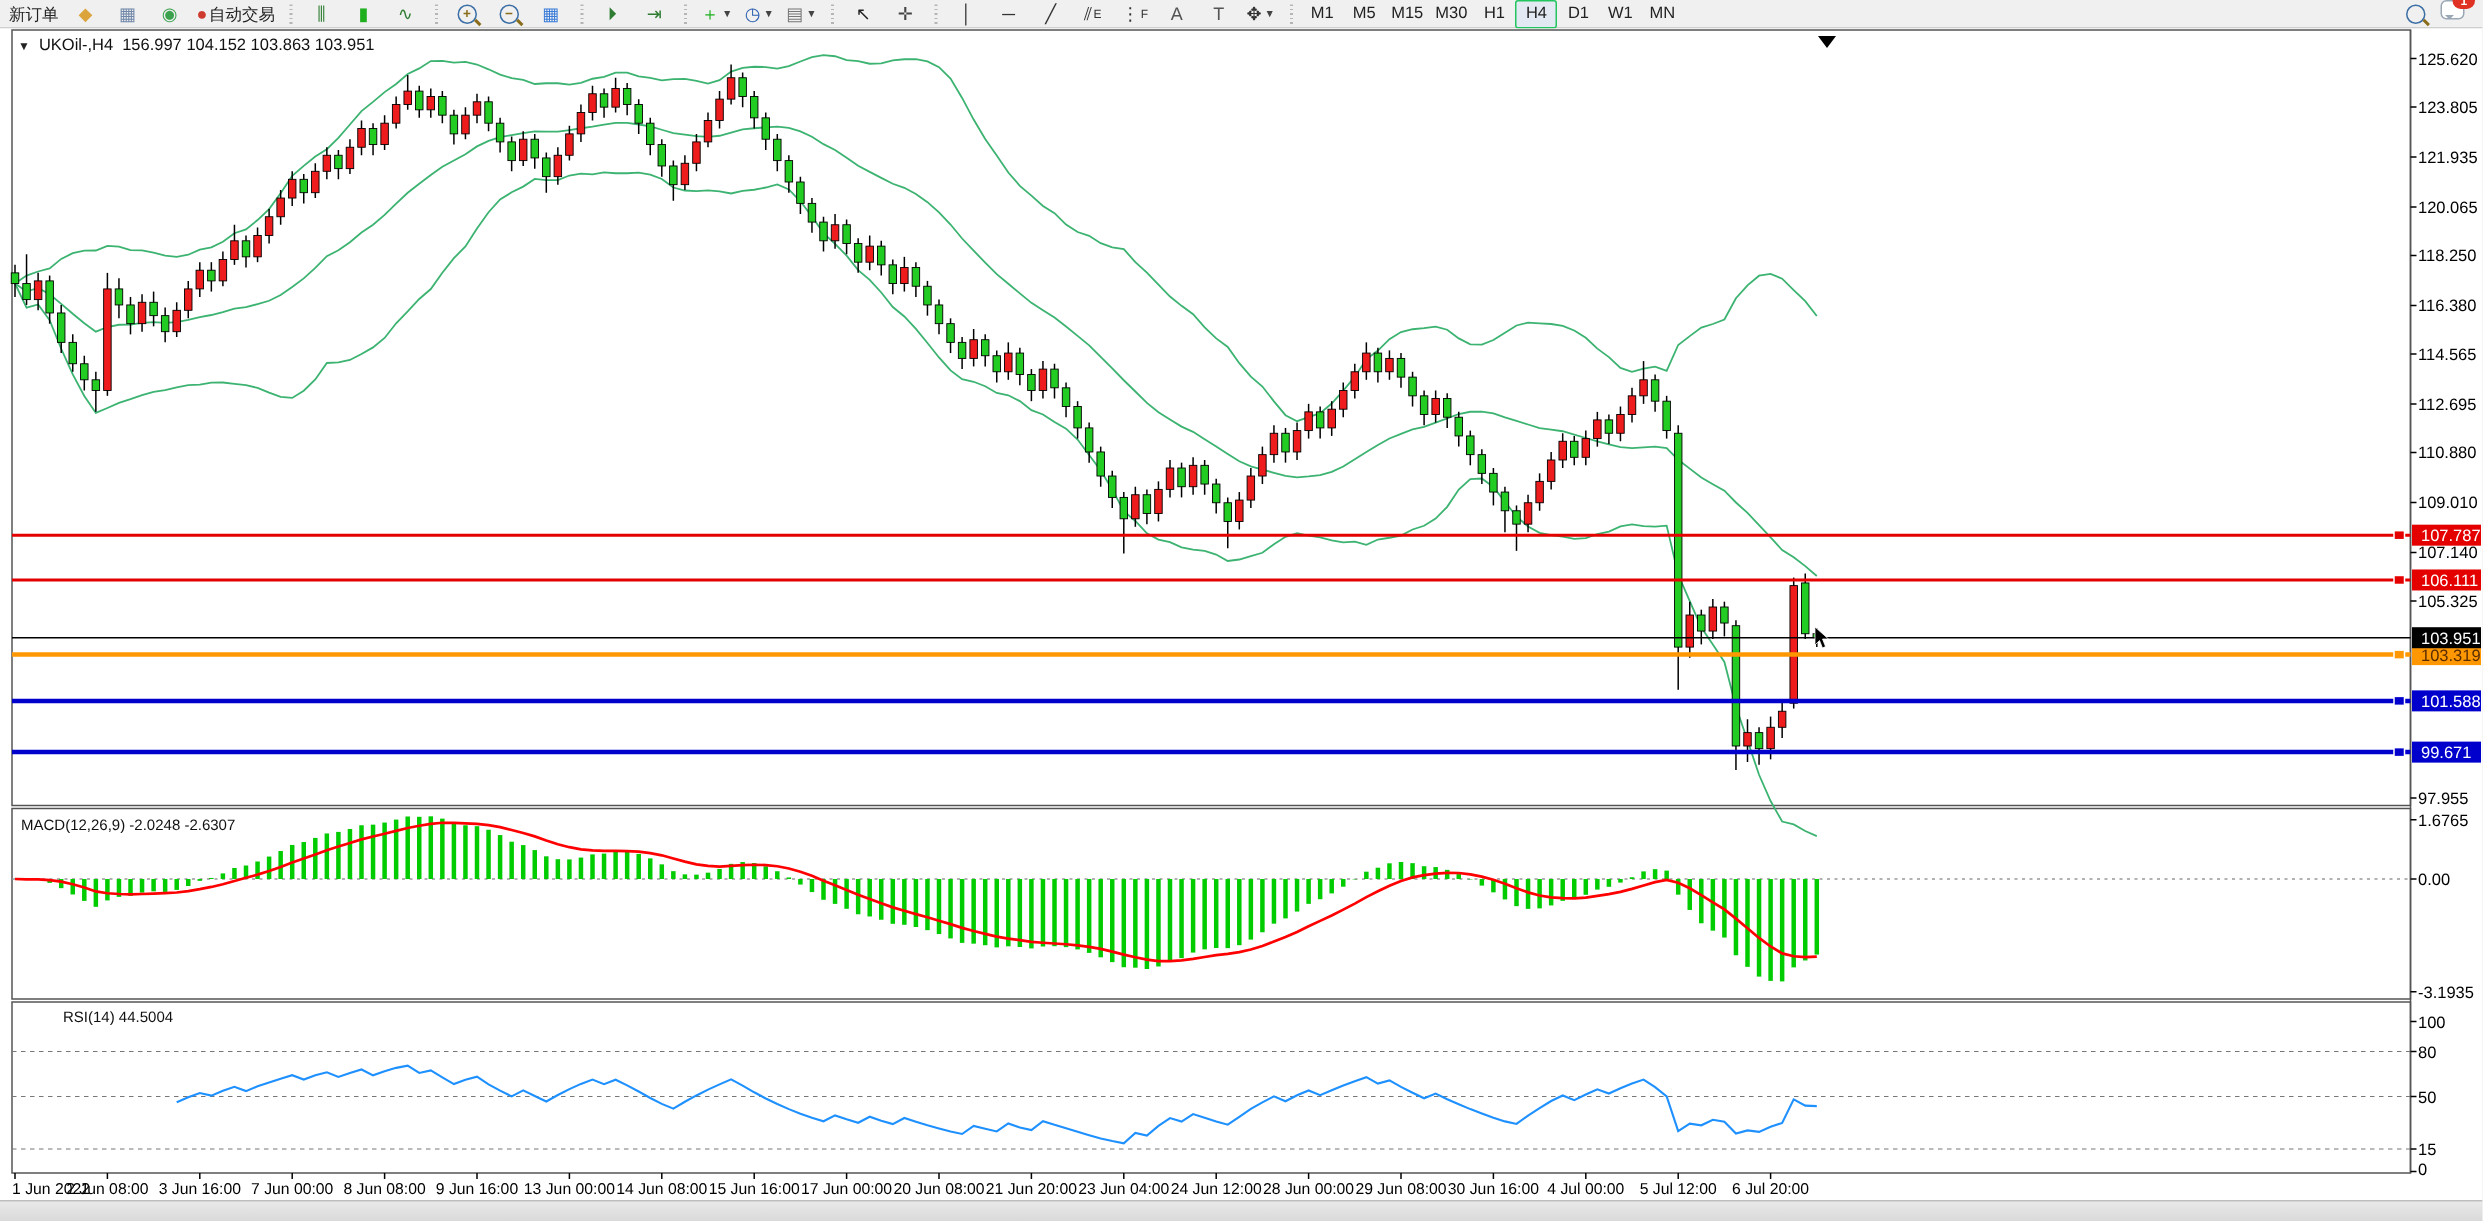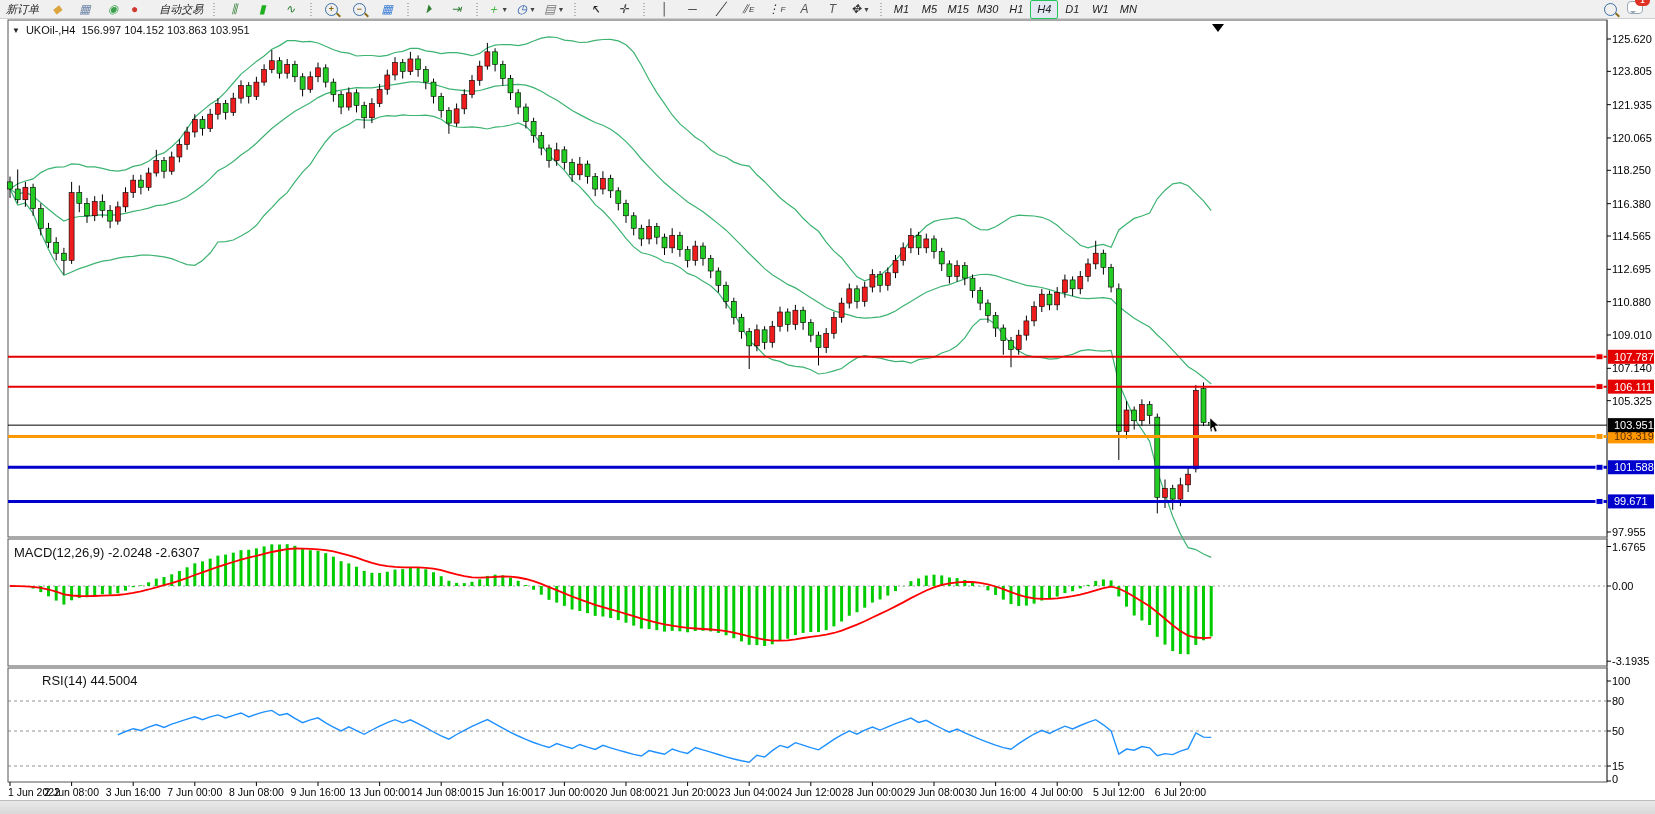--- a/index.html
+++ b/index.html
@@ -2,47 +2,47 @@
 <html><head>
 <meta charset="utf-8">
 <style>
   html,body{margin:0;padding:0;background:#f0f0f0;width:1655px;height:814px;overflow:hidden;
     font-family:"Liberation Sans",sans-serif;-webkit-font-smoothing:antialiased;}
   #app{position:relative;width:1655px;height:814px;background:#f0f0f0;}
 
   
   #toolbar{position:absolute;left:0;top:0;width:1655px;height:19px;background:#f0f0f0;
     border-bottom:1px solid #cfcfcf;display:flex;align-items:center;padding:0 2px;box-sizing:border-box;}
-  .tb-group{display:flex;align-items:center;height:17px;font-style:italic;}
+  .tb-group{display:flex;align-items:center;height:17px;}
   .grip{width:5px;height:13px;margin:0 4px;
     background-image:repeating-linear-gradient(to bottom,#b5b5b5 0 1px,transparent 1px 3px);
     background-size:2px 100%;background-repeat:no-repeat;background-position:center;}
   .tb-btn{height:17px;min-width:20px;padding:0 3px;display:flex;align-items:center;justify-content:center;
     font-size:11px;color:#222;border:1px solid transparent;border-radius:2px;cursor:default;white-space:nowrap;}
   .tb-btn.active{background:#e2e9f2;border:1px solid #22c55e;text-align:right;}
   .tb-btn .glyph{font-size:12px;line-height:1;}
   .tb-btn .sub{font-size:8px;margin-left:1px;color:#333;}
   .tb-btn .dd{font-size:7px;color:#444;margin-left:2px;}
-  .tb-btn .txt{margin-left:21px;font-size:11px;}
+  .tb-btn .txt{margin-left:1px;font-size:11px;}
   .lens{width:11px;height:11px;border:1.5px solid #3a6ea5;border-radius:50%;display:flex;align-items:center;
     justify-content:center;font-size:9px;font-weight:bold;color:#8a6d1a;position:relative;}
   .lens::after{content:"";position:absolute;width:5px;height:2px;background:#8a6d1a;
     right:-4px;bottom:-1px;transform:rotate(45deg);}
   #tb-right{margin-left:auto;display:flex;align-items:center;gap:10px;padding-right:10px;}
   .bubble{width:14px;height:11px;border:1.5px solid #9aa7b5;border-radius:4px;position:relative;background:#fff;}
   .bubble::after{content:"";position:absolute;left:2px;bottom:-4px;border:3px solid transparent;border-top-color:#9aa7b5;}
   .badge{position:absolute;top:-5px;right:-7px;min-width:11px;height:11px;border-radius:6px;background:#e03224;
     color:#fff;font-size:8px;font-weight:bold;display:flex;align-items:center;justify-content:center;padding:0 2px;}
 
   
   #chart-wrap{position:absolute;left:0;top:19px;width:1655px;height:781px;background:#ffffff;}
   svg text{font-family:"Liberation Sans",sans-serif;}
   #overlay-title{position:absolute;left:12px;top:5px;font-size:11px;color:#111;display:flex;align-items:center;gap:6px;}
   #overlay-title .tri{font-size:8px;color:#222;}
-  .ind-label{position:absolute;left:14px;font-size:13px;color:#111;}
+  .ind-label{position:absolute;left:14px;font-size:10px;color:#111;}
   #bottom-strip{position:absolute;left:0;top:800px;width:1655px;height:14px;
     background:linear-gradient(#e9e9e9,#d8d8d8);border-top:1px solid #bdbdbd;}
 </style>
 </head>
 <body>
 
 <div id="app">
 
   <div id="toolbar">
       <span class="tb-group">

